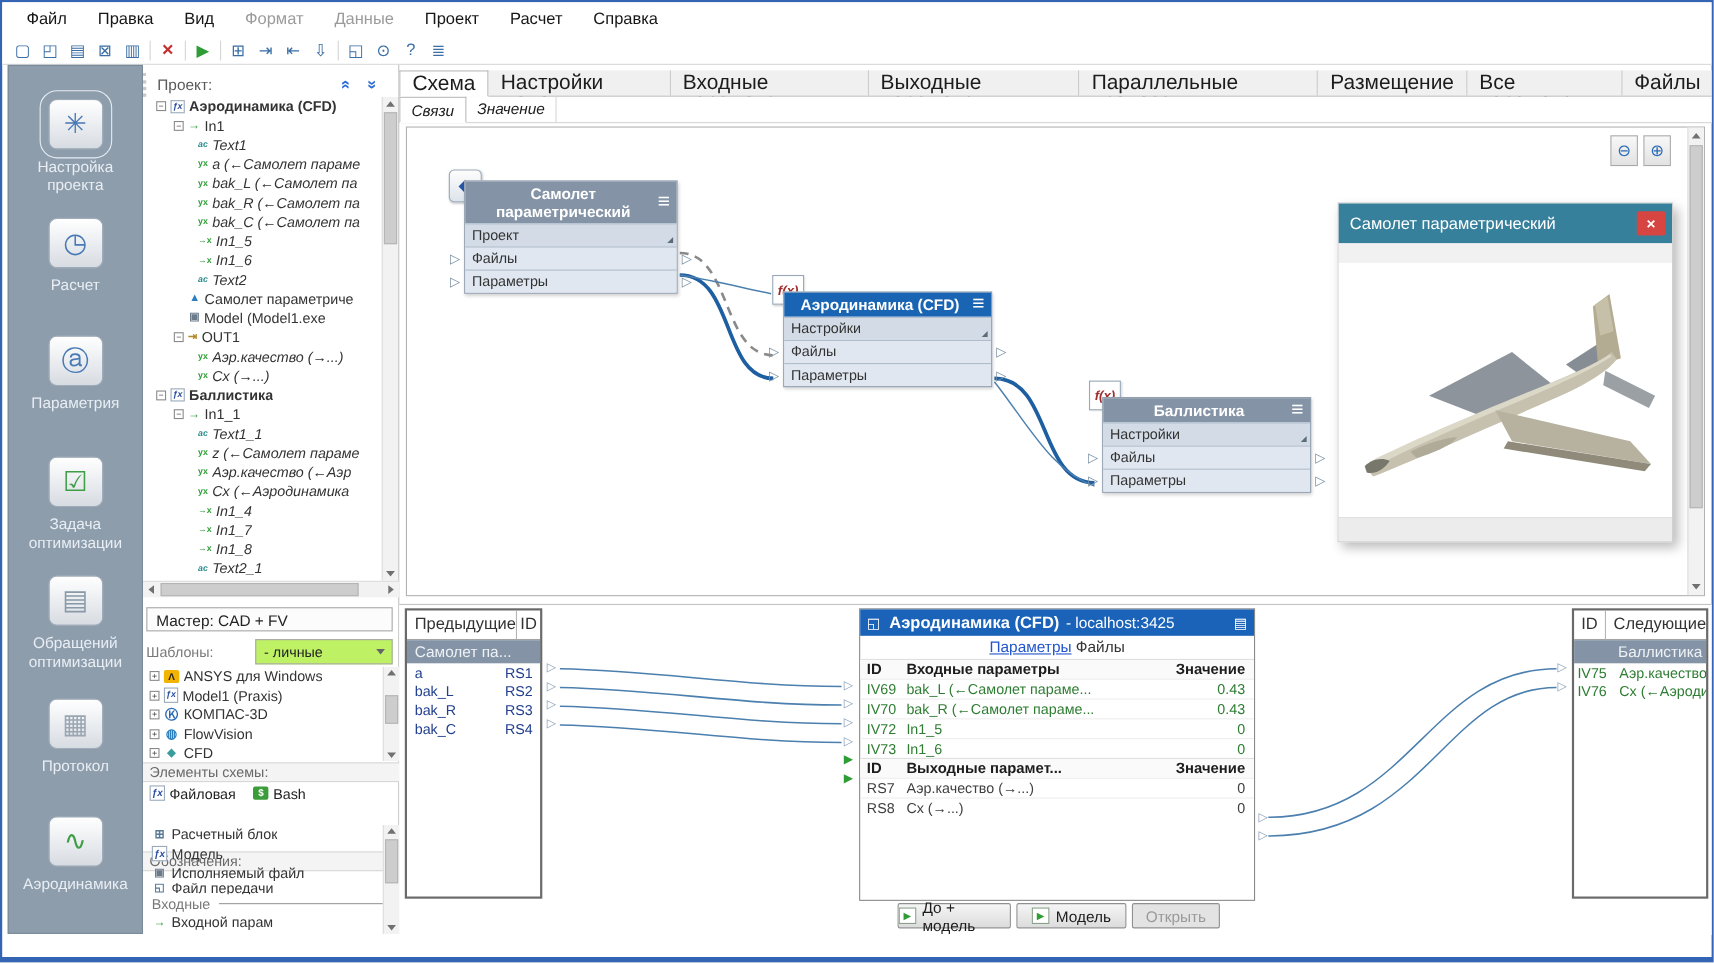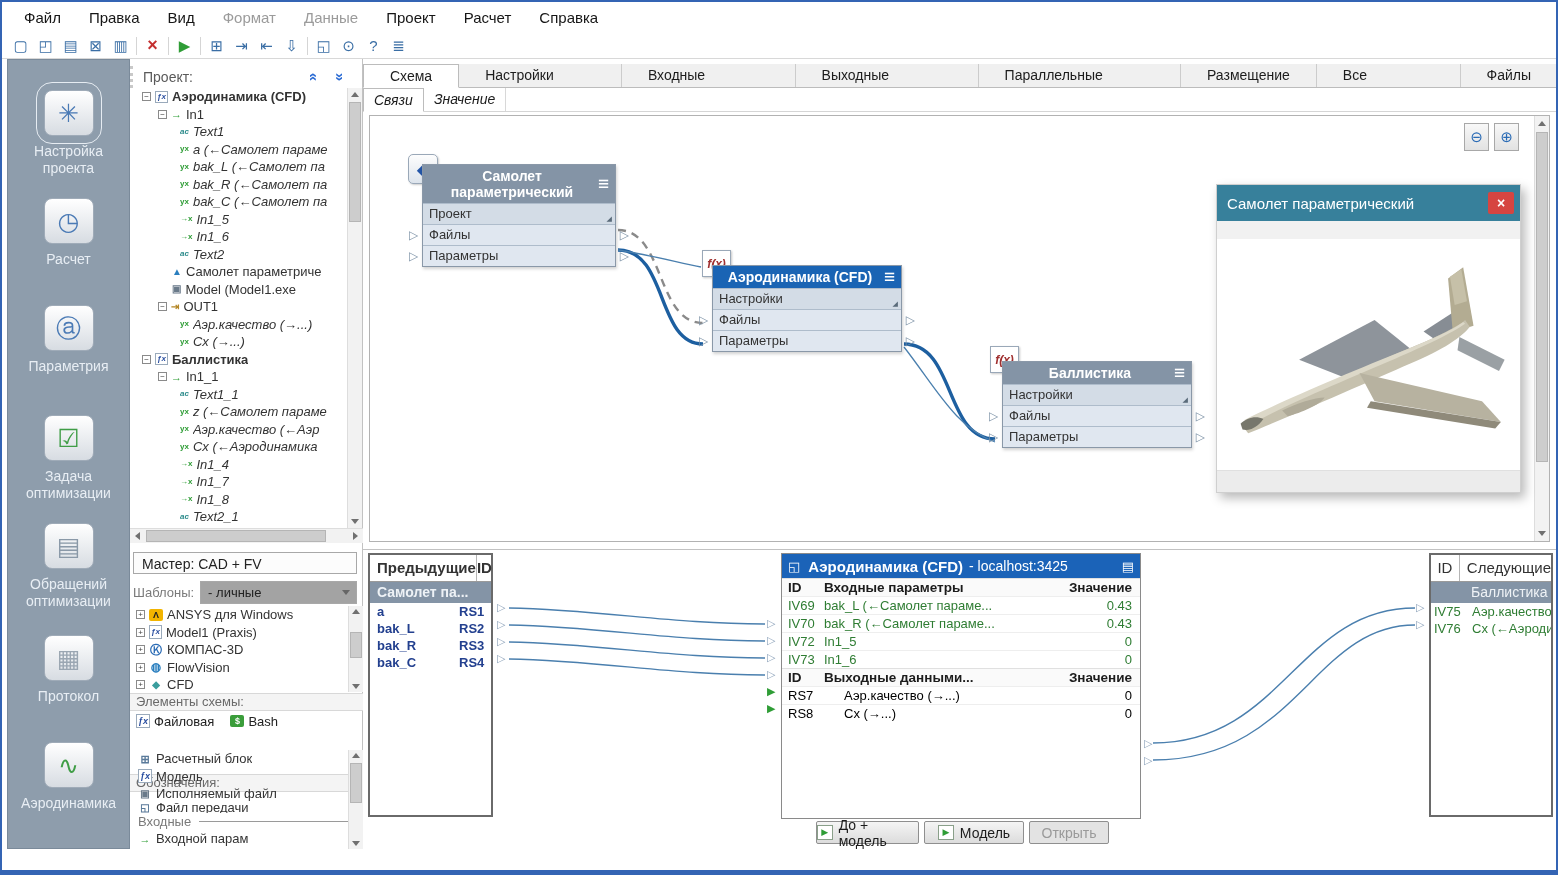--- a/index.html
+++ b/index.html
@@ -36,38 +36,38 @@
   .ic-infile{color:#2f9d36;font-size:11px;}
   .ic-ac{color:#2a8a8a;font-style:italic;}
   .ic-yx{color:#2f9d36;}
   .ic-xin{color:#2f9d36;}
   .ic-model{color:#2a7fbf;font-size:10px;}
   .ic-exe{color:#6a7a8a;font-size:10px;}
   .ic-out{color:#b5892a;font-size:10px;}
   .wizard{position:absolute;left:3px;width:224px;height:22px;line-height:22px;border:1px solid #a8a8a8;background:#fcfcfc;padding-left:8px;font-size:14px;color:#222;box-sizing:border-box;}
   .tplrow{position:absolute;left:3px;width:224px;height:24px;display:flex;align-items:center;}
   .tpl-label{color:#7a7a7a;font-size:13px;margin-right:6px;}
-  .select{flex:1;height:21px;line-height:21px;border:1px solid #a8a8a8;background:#a3a3a3;padding-left:7px;font-size:13px;color:#222;position:relative;}
+  .select{flex:1;height:21px;line-height:21px;border:1px solid #a8a8a8;background:#bef264;padding-left:7px;font-size:13px;color:#222;position:relative;margin-left:32px;}
   .select .dd{position:absolute;right:6px;top:8px;width:0;height:0;border-left:4px solid transparent;border-right:4px solid transparent;border-top:5px solid #666;}
   .tic2{flex:none;width:14px;height:12px;margin-right:4px;font-size:9px;font-weight:bold;text-align:center;line-height:12px;}
   .sec-h{height:16px;line-height:16px;color:#6a6a6a;font-size:13px;padding-left:6px;background:#f4f4f4;border-top:1px solid #d8d8d8;border-bottom:1px solid #d8d8d8;}
   .chip{display:inline-flex;align-items:center;font-size:13px;color:#222;margin-right:16px;}
   
   .sb-v{position:absolute;width:14px;background:#f2f2f2;border-left:1px solid #ddd;}
   .sb-h{position:absolute;height:14px;background:#f2f2f2;border-top:1px solid #ddd;}
   .sb-thumb{position:absolute;background:#cdcdcd;border:1px solid #b5b5b5;box-sizing:border-box;}
   .arr{position:absolute;width:0;height:0;}
   .arr.up{border-left:4px solid transparent;border-right:4px solid transparent;border-bottom:5px solid #707070;}
   .arr.down{border-left:4px solid transparent;border-right:4px solid transparent;border-top:5px solid #707070;}
   .arr.left{border-top:4px solid transparent;border-bottom:4px solid transparent;border-right:5px solid #707070;}
   .arr.right{border-top:4px solid transparent;border-bottom:4px solid transparent;border-left:5px solid #707070;}
   
   .main{left:361px;top:57px;width:1195px;height:790px;}
   .tabs{position:absolute;left:0;top:5px;width:100%;height:24px;display:flex;background:#f0f0f0;border-bottom:1px solid #bcbcbc;box-sizing:border-box;}
-  .tab{padding:3px 26px;font-size:14px;color:#1c1c1c;border-right:1px solid #cccccc;line-height:17px;}
+  .tab{padding:3px 11px;font-size:19px;color:#1c1c1c;border-right:1px solid #cccccc;line-height:17px;}
   .tab.act{background:#fff;border:1px solid #bcbcbc;border-bottom:1px solid #fff;margin-bottom:-1px;}
   .subtabs{position:absolute;left:0;top:29px;width:100%;height:24px;display:flex;background:#fff;border-bottom:1px solid #d5d5d5;box-sizing:border-box;}
   .stab{padding:3px 10px;font-size:14px;font-style:italic;color:#1c1c1c;border-right:1px solid #d8d8d8;line-height:17px;}
   .stab.act{border:1px solid #bcbcbc;border-bottom:1px solid #fff;background:#fff;margin-bottom:-1px;}
   
   .canvas{position:absolute;left:6px;top:56px;width:1181px;height:427px;border:1px solid #b2b2b2;background:#fff;box-sizing:border-box;}
   .blk{position:absolute;border:1px solid #8a98a8;background:#eef2f7;box-shadow:1px 2px 3px rgba(0,0,0,.18);}
   .blk-h{color:#fff;font-weight:bold;font-size:14px;text-align:center;padding:3px 24px 3px 10px;position:relative;line-height:16px;}
   .blk-h.gray{background:#8494a6;}
   .blk-h.blue{background:#1a64b4;}
@@ -103,21 +103,21 @@
   .ctable{position:absolute;left:418px;top:3px;width:360px;height:266px;border:1px solid #8a8a8a;background:#fff;box-sizing:border-box;}
   .ct-title{height:24px;background:#1b63b8;color:#fff;display:flex;align-items:center;padding:0 6px;}
   .ct-title .t1{font-weight:bold;font-size:15px;margin-left:8px;}
   .ct-title .t2{font-size:14px;margin-left:6px;}
   .ct-ico{color:#fff;font-size:13px;}
   .ct-links{height:21px;text-align:center;font-size:14px;line-height:21px;color:#333;}
   .ct-links .lk{color:#2255cc;text-decoration:underline;}
   .ct-h{display:flex;height:17px;line-height:17px;font-weight:bold;font-size:13.5px;color:#1c1c1c;background:#fafafa;border-top:1px solid #e0e0e0;}
   .ct-r{display:flex;height:17px;line-height:17px;font-size:13px;border-top:1px solid #eeeeee;}
   .ct-r.green{color:#2f7d33;}
-  .ct-r.blue{color:#000000;gap:20px;}
+  .ct-r.blue{color:#404040;}
   .cid{width:36px;padding-left:6px;flex:none;}
   .cname{flex:1;overflow:hidden;white-space:nowrap;}
   .cval{width:70px;text-align:right;padding-right:8px;flex:none;}
   .btn{position:absolute;height:23px;background:linear-gradient(#f5f5f5,#dcdcdc);border:1px solid #8f8f8f;border-radius:2px;font-size:14px;color:#1c1c1c;display:flex;align-items:center;justify-content:center;box-sizing:border-box;}
   .btn .pico{width:14px;height:13px;border:1px solid #8aa08a;background:#fff;color:#2f9d36;font-size:9px;line-height:12px;text-align:center;margin-right:6px;}
   .btn.dis{color:#9a9a9a;background:#e3e3e3;}
   .gport{position:absolute;font-size:11px;line-height:11px;color:#8aa0b8;}
   .gport.green{color:#2f9d36;}
   
   .statusbar{left:0;top:845px;width:100%;height:25px;background:#f0f0f0;border-top:1px solid #c8c8c8;display:flex;align-items:center;font-size:14px;color:#1c1c1c;box-sizing:border-box;}
@@ -533,21 +533,21 @@
     <div class="bpanel">
       <svg class="wires" width="1195" height="300">
         <path d="M146,58 C240,60 310,74 402,74" fill="none" stroke="#4a7fae" stroke-width="1.4"></path>
         <path d="M146,75 C240,77 310,91 402,91" fill="none" stroke="#4a7fae" stroke-width="1.4"></path>
         <path d="M146,92 C240,94 310,108 402,108" fill="none" stroke="#4a7fae" stroke-width="1.4"></path>
         <path d="M146,109 C240,111 310,125 402,125" fill="none" stroke="#4a7fae" stroke-width="1.4"></path>
         <path d="M790,193 C920,193 935,58 1052,58" fill="none" stroke="#4a7fae" stroke-width="1.4"></path>
         <path d="M790,210 C935,210 950,75 1052,75" fill="none" stroke="#4a7fae" stroke-width="1.4"></path>
       </svg>
 
-      <div class="ptable" style="left:5px;top:3px;width:125px;height:264px;font-weight:bold;">
+      <div class="ptable" style="left:5px;top:3px;width:125px;height:264px;">
         <div class="pt-head">
           <span class="c1">Предыдущие</span>
             <span class="c2">ID</span>
         </div>
         <div class="pt-group">Самолет па...</div>
         <div class="pt-row">
             <span class="c1">a</span>
             <span class="c2">RS1</span>
           </div>
         <div class="pt-row">
@@ -575,20 +575,25 @@
       <span class="gport green" style="left:404px;top:136px;">▶</span>
       <span class="gport green" style="left:404px;top:153px;">▶</span>
 
       <div class="ctable">
         <div class="ct-title">
           <span class="ct-ico">◱</span>
           <span class="t1">Аэродинамика (CFD)</span>
           <span class="t2">- localhost:3425</span>
           <span class="ct-ico" style="margin-left:auto;">▤</span>
         </div>
+        <div class="ct-links">
+          <span class="lk">Параметры</span>
+          <span> </span>
+          <span>Файлы</span>
+        </div>
         <div class="ct-h">
             <span class="cid">ID</span>
             <span class="cname">Входные параметры</span>
             <span class="cval">Значение</span>
           </div>
         <div class="ct-r green">
             <span class="cid">IV69</span>
             <span class="cname">bak_L (←Самолет параме...</span>
             <span class="cval">0.43</span>
           </div>
@@ -602,21 +607,21 @@
             <span class="cname">In1_5</span>
             <span class="cval">0</span>
           </div>
         <div class="ct-r green">
             <span class="cid">IV73</span>
             <span class="cname">In1_6</span>
             <span class="cval">0</span>
           </div>
         <div class="ct-h">
             <span class="cid">ID</span>
-            <span class="cname">Выходные данными...</span>
+            <span class="cname">Выходные парамет...</span>
             <span class="cval">Значение</span>
           </div>
         <div class="ct-r blue">
             <span class="cid">RS7</span>
             <span class="cname">Аэр.качество (→...)</span>
             <span class="cval">0</span>
           </div>
         <div class="ct-r blue">
             <span class="cid">RS8</span>
             <span class="cname">Cx (→...)</span>

